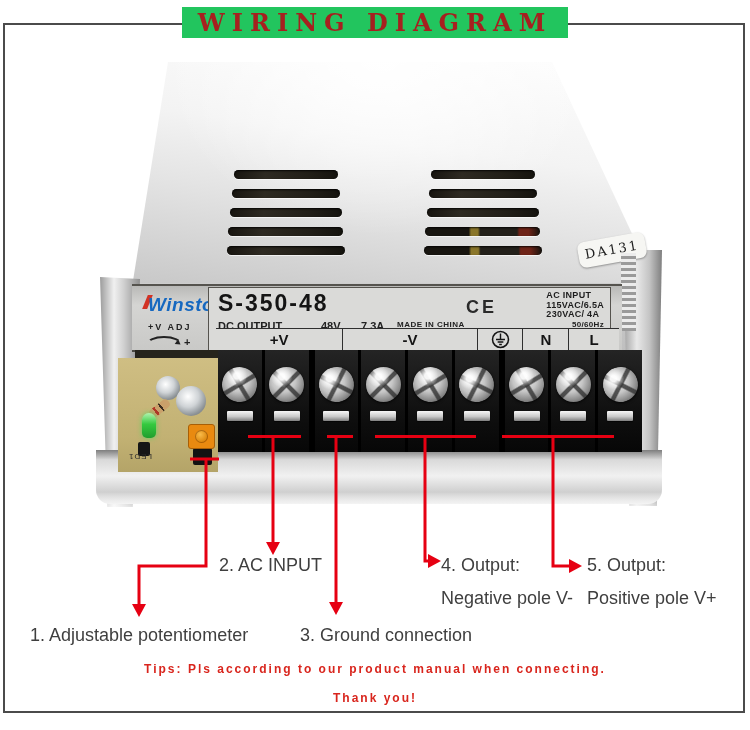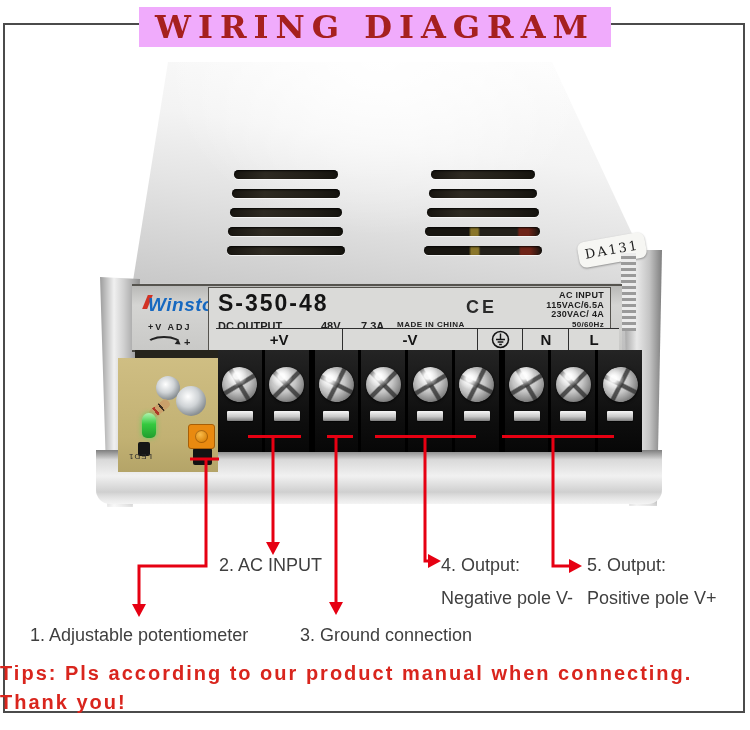--- a/index.html
+++ b/index.html
@@ -2,23 +2,23 @@
 <html><head>
 <meta charset="utf-8">
 <style>
   html,body{margin:0;padding:0;background:#fff;}
   #stage{position:relative;width:750px;height:730px;background:#fff;overflow:hidden;
          font-family:"Liberation Sans",sans-serif;}
   
   #frame{position:absolute;left:3px;top:23px;width:742px;height:690px;
          border:2px solid #4b4b4b;box-sizing:border-box;z-index:1;}
   #title-wrap{position:absolute;left:0;top:7px;width:100%;text-align:center;z-index:80;}
-  #title-wrap span{display:inline-block;background:#f0abfc;padding:1px 16px;
+  #title-wrap span{display:inline-block;background:#22c55e;padding:1px 16px;
          font-family:"DejaVu Serif","Liberation Serif",serif;font-weight:bold;
-         font-size:32px;letter-spacing:7px;color:#a6201f;}
+         font-size:24px;letter-spacing:7px;color:#a6201f;}
   #title-shadow{position:absolute;left:242px;top:30px;width:320px;height:8px;z-index:79;
          background:radial-gradient(ellipse closest-side,rgba(40,40,40,.55),rgba(100,100,100,.30) 55%,rgba(150,150,150,0) 98%);}
   
   .photo{position:absolute;z-index:10;}
   #case-top{left:100px;top:55px;width:560px;height:232px;
      clip-path:polygon(68px 7px,452px 7px,548px 213px,541px 232px,32px 232px);
      background:radial-gradient(ellipse at 50% 0%,#ffffff 0%,rgba(255,255,255,0) 55%),
                 linear-gradient(188deg,#fdfdfd 5%,#f3f3f3 40%,#e4e4e4 62%,#d2d2d2 85%,#c6c6c6 100%);}
   .vents{position:absolute;z-index:12;width:130px;}
   #vents-left{left:227px;top:170px;}
@@ -68,21 +68,21 @@
         transform:rotate(35deg);}
   #adj-plus{position:absolute;left:52px;top:50px;font-size:11px;font-weight:bold;color:#222;}
   #spec-label{position:absolute;left:76px;top:1px;width:403px;height:64px;background:#dadad8;
         border:1px solid #55534e;box-sizing:border-box;}
   #model{position:absolute;left:9px;top:2px;font-size:23px;font-weight:bold;letter-spacing:2px;color:#141414;}
   .dcrow{position:absolute;top:32px;font-size:11px;font-weight:bold;color:#222;}
   #dc-label{left:9px;} #dc-volt{left:112px;} #dc-amp{left:152px;}
   #ce{position:absolute;left:210px;top:9px;font-size:18px;font-weight:600;letter-spacing:3px;color:#2a2a2a;margin-left:47px;}
   #origin{position:absolute;left:188px;top:32px;font-size:8px;font-weight:bold;letter-spacing:.5px;color:#222;}
   #ac-block{position:absolute;right:6px;top:3px;text-align:left;color:#1d1d1d;}
-  #ac-block div{font-size:9px;font-weight:bold;line-height:9.5px;letter-spacing:.3px;text-align:right;}
+  #ac-block div{font-size:9px;font-weight:bold;line-height:9.5px;letter-spacing:.3px;}
   #ac-block .freq{text-align:right;font-size:8px;}
   #term-row{position:absolute;left:84px;top:42px;width:403px;height:22px;display:flex;
         border-top:1.5px solid #2e2e2e;background:#dadad8;box-sizing:border-box;}
   .tcell{display:flex;align-items:center;justify-content:center;
         font-size:15px;font-weight:bold;color:#141414;border-left:1.5px solid #2e2e2e;}
   .tcell:first-child{border-left:none;}
   .t0{width:127px;} .t1{width:134px;} .t2{width:45px;} .t3{width:45px;} .t4{width:50px;}
   
   #gap-strip{left:135px;top:350px;width:485px;height:11px;background:#26241c;z-index:21;}
   .speck{position:absolute;border-radius:2px;}
@@ -135,22 +135,22 @@
   
   #overlay{position:absolute;left:0;top:0;z-index:50;pointer-events:none;}
   
   .ann{position:absolute;z-index:60;font-size:18px;color:#3f3f3f;white-space:nowrap;}
   #ann-1{left:30px;top:625px;}
   #ann-2{left:219px;top:555px;}
   #ann-3{left:300px;top:625px;}
   #ann-4t{left:441px;top:555px;} #ann-4s{left:441px;top:588px;}
   #ann-5t{left:587px;top:555px;} #ann-5s{left:587px;top:588px;}
   
-  .tips{position:absolute;left:0;width:100%;z-index:60;
-        font-size:20px;font-weight:bold;letter-spacing:2px;color:#d9251d;}
+  .tips{position:absolute;left:0;width:100%;text-align:center;z-index:60;
+        font-size:12px;font-weight:bold;letter-spacing:2px;color:#d9251d;}
   #tips-1{top:662px;}
   #tips-2{top:691px;}
 </style>
 </head>
 <body>
 
 <div id="stage">
 
   <div id="frame"></div>
   <div id="title-shadow"></div>

